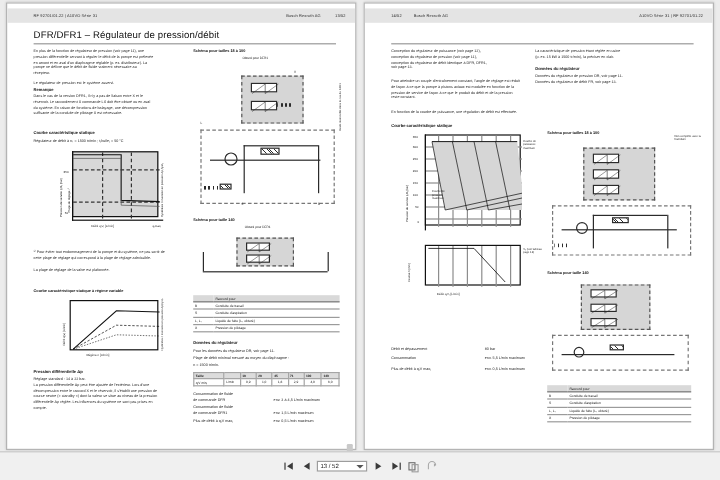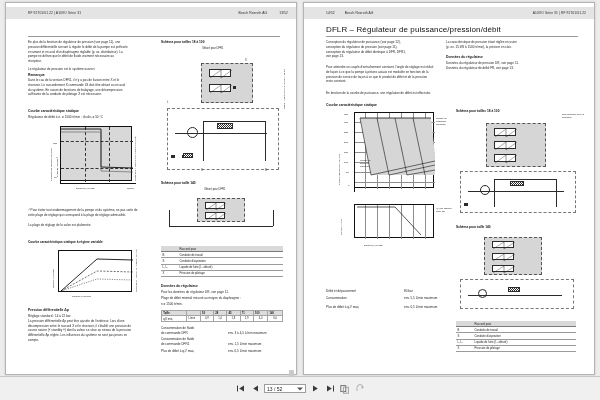--- a/index.html
+++ b/index.html
@@ -87,20 +87,21 @@
     <div class="page">
       <div class="hdr"></div>
       <div class="hdr-in">
         <span class="hdr-l">RF 92701/01.22  |  A10VO Série 31</span>
         <span class="hdr-r">
           <span>Bosch Rexroth AG</span>
           <span>13/52</span>
         </span>
       </div>
 
+      <div class="title">DFR/DFR1 – Régulateur de pression/débit</div>
       <div class="rule" style="top:33px;"></div>
 
       <div class="tb" style="left:22px;top:37px;width:100px;">En plus de la fonction de régulateur de pression (voir page 11), une pression différentielle servant à réguler le débit de la pompe est prélevée en amont et en aval d'un diaphragme réglable (p. ex. distributeur). La pompe ne délivre que le débit de fluide vraiment nécessaire au récepteur.</div>
       <div class="tb" style="left:22px;top:64px;width:100px;">Le régulateur de pression est le système asservi.</div>
       <div class="sect" style="left:22px;top:70px;">Remarque</div>
       <div class="tb" style="left:22px;top:75px;width:100px;">Dans le cas de la version DFR1, il n'y a pas de liaison entre X et le réservoir. Le raccordement X commande LS doit être obturé ou en aval du système. En raison de fonctions de balayage, une décompression suffisante de la conduite de pilotage X est nécessaire.</div>
 
       <div class="sect" style="left:22px;top:106px;">Courbe caractéristique statique</div>
       <div class="tb" style="left:22px;top:112px;width:110px;">Régulateur de débit à n₁ = 1500 tr/min ; t₍huile₎ = 50 °C</div>
 
@@ -280,21 +281,20 @@
       <div class="hdr-in">
         <span class="hdr-l" style="display:flex;gap:10px;">
           <span>14/52</span>
           <span>Bosch Rexroth AG</span>
         </span>
         <span class="hdr-r">
           <span>A10VO Série 31  |  RF 92701/01.22</span>
         </span>
       </div>
 
-      <div class="title">DFLR – Régulateur de puissance/pression/débit</div>
       <div class="rule" style="top:33px;"></div>
 
       <div class="tb" style="left:22px;top:37px;width:108px;white-space:pre-wrap;">Conception du régulateur de puissance (voir page 12),
 conception du régulateur de pression (voir page 11),
 conception du régulateur de débit identique à DFR, DFR1,
 voir page 13.</div>
       <div class="tb" style="left:22px;top:62px;width:108px;">Pour atteindre un couple d'entraînement constant, l'angle de réglage est réduit de façon à ce que la pompe à pistons axiaux est modulée en fonction de la pression de service de façon à ce que le produit du débit et de la pression reste constant.</div>
       <div class="tb" style="left:22px;top:88px;width:108px;">En fonction de la courbe de puissance, une régulation de débit est effectuée.</div>
 
       <div class="tb" style="left:142px;top:37px;width:120px;white-space:pre-wrap;">La caractéristique de pression étant réglée en usine

